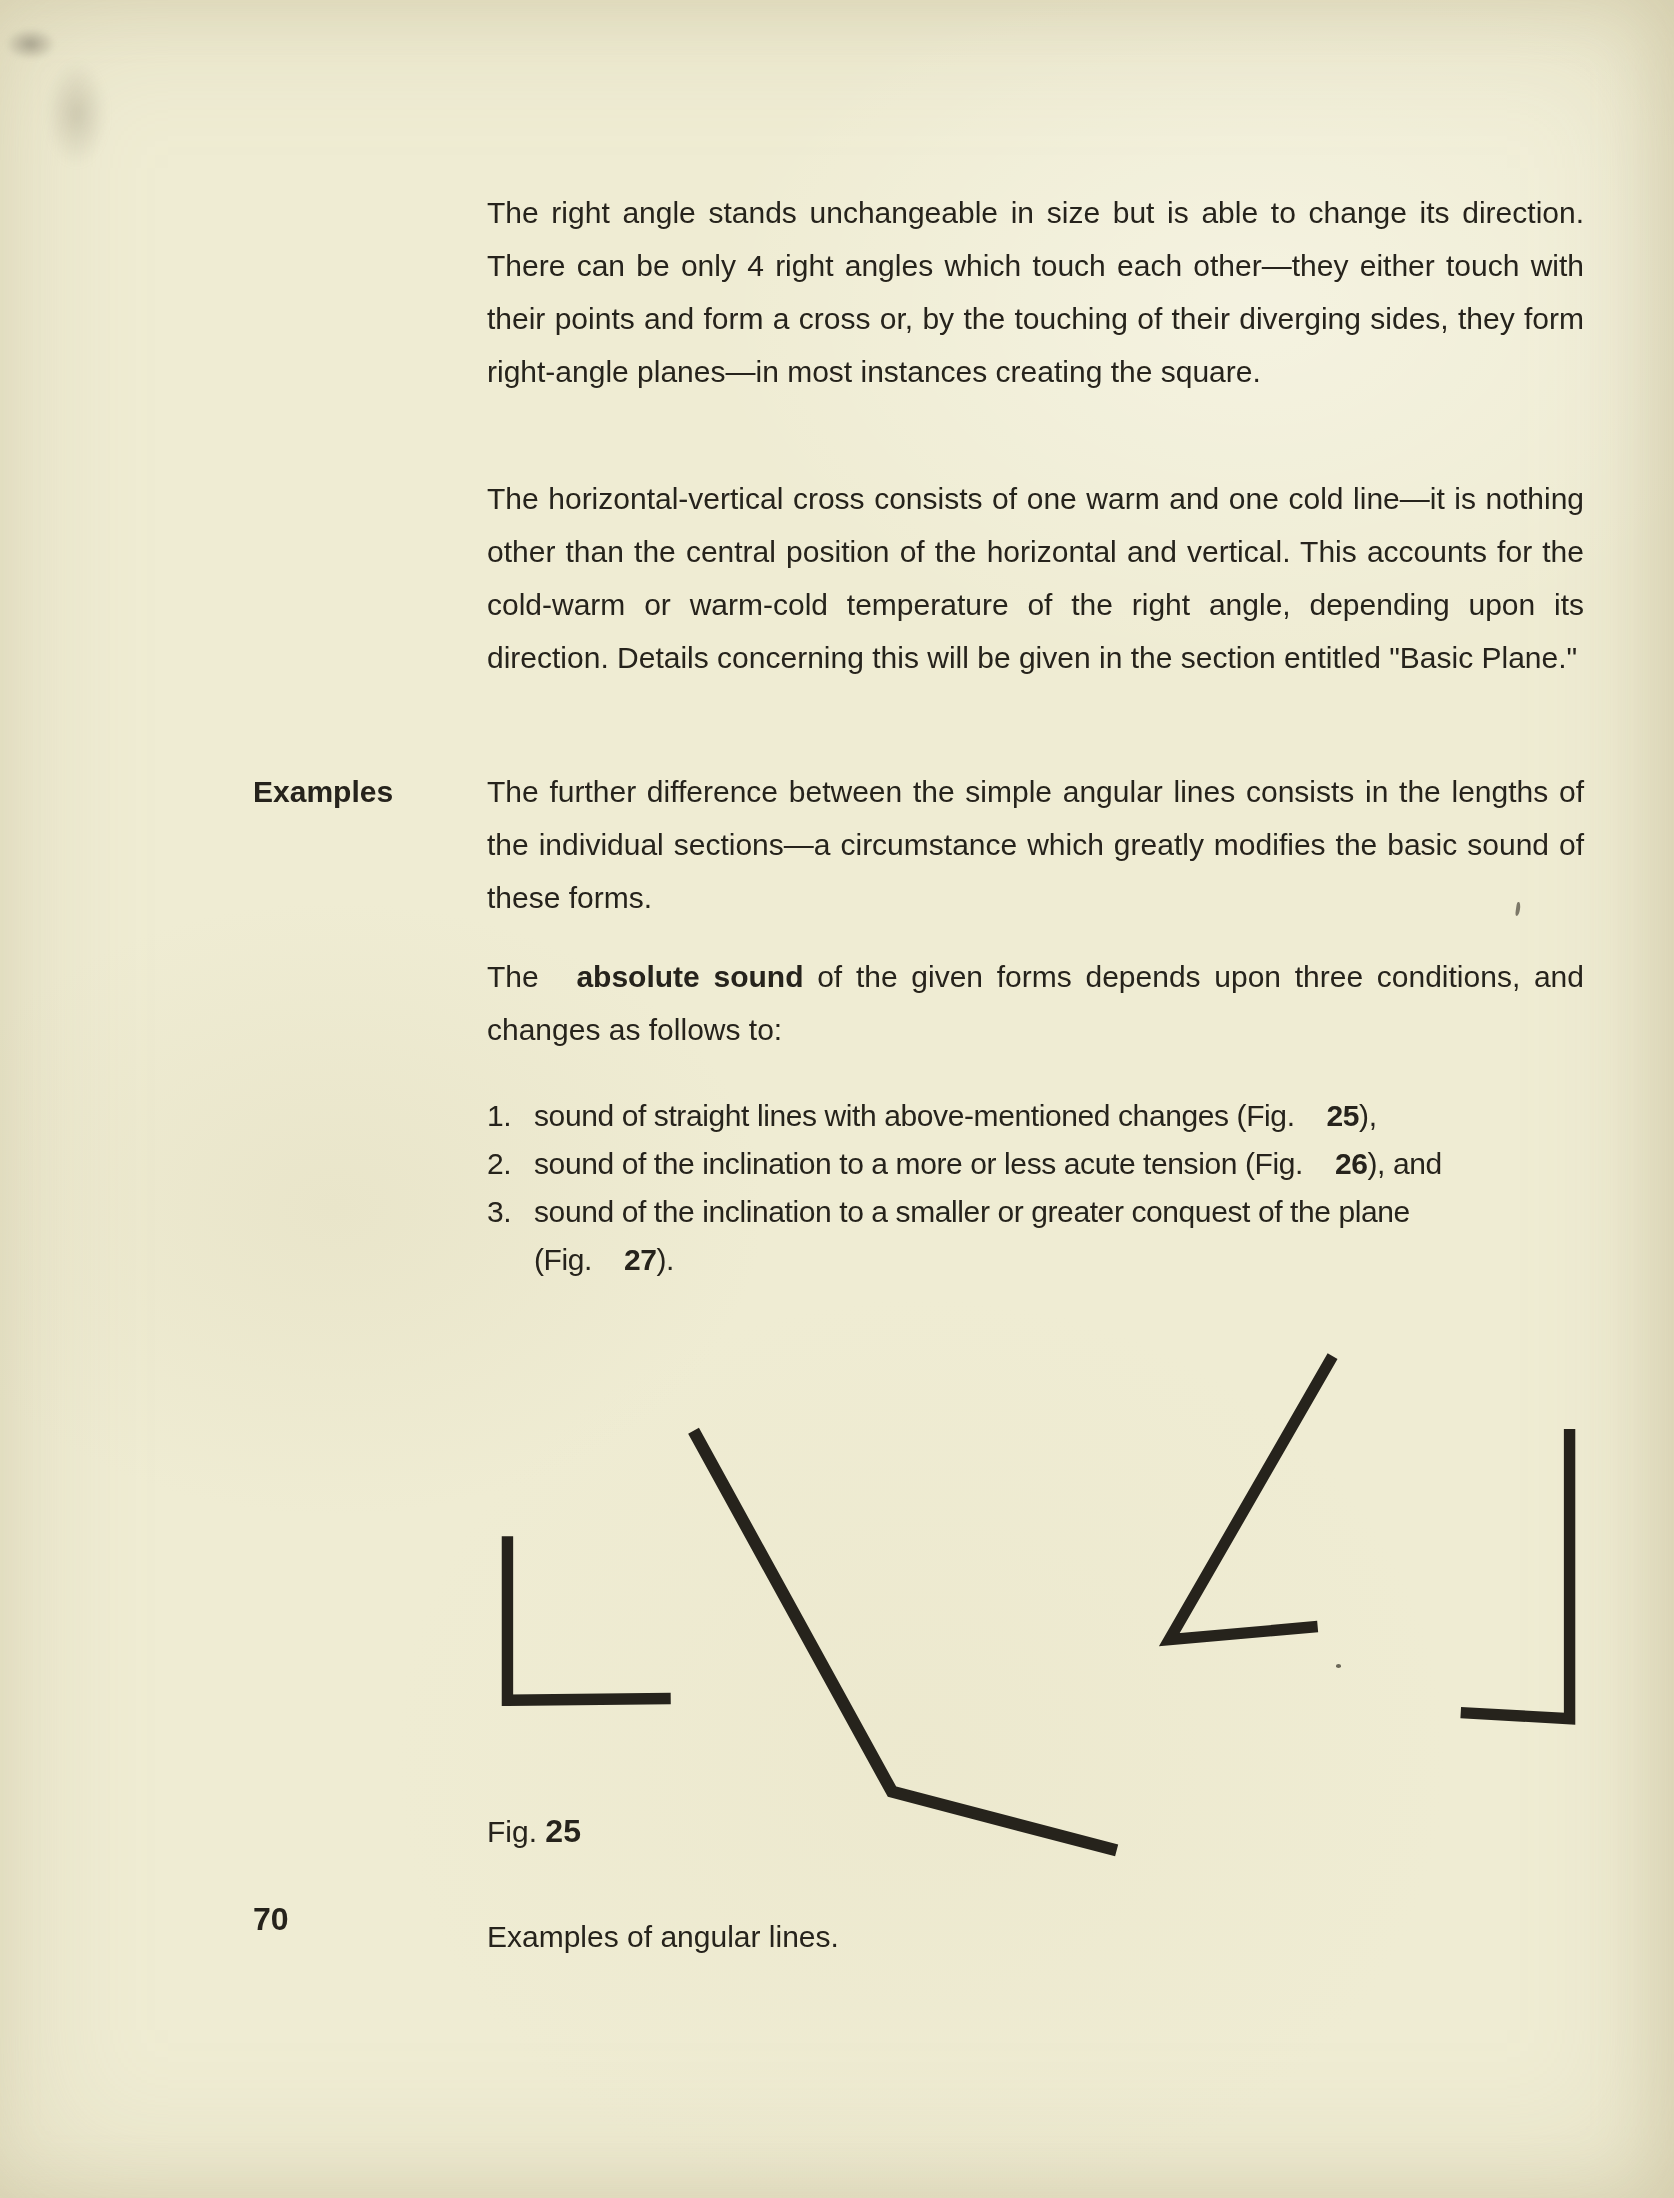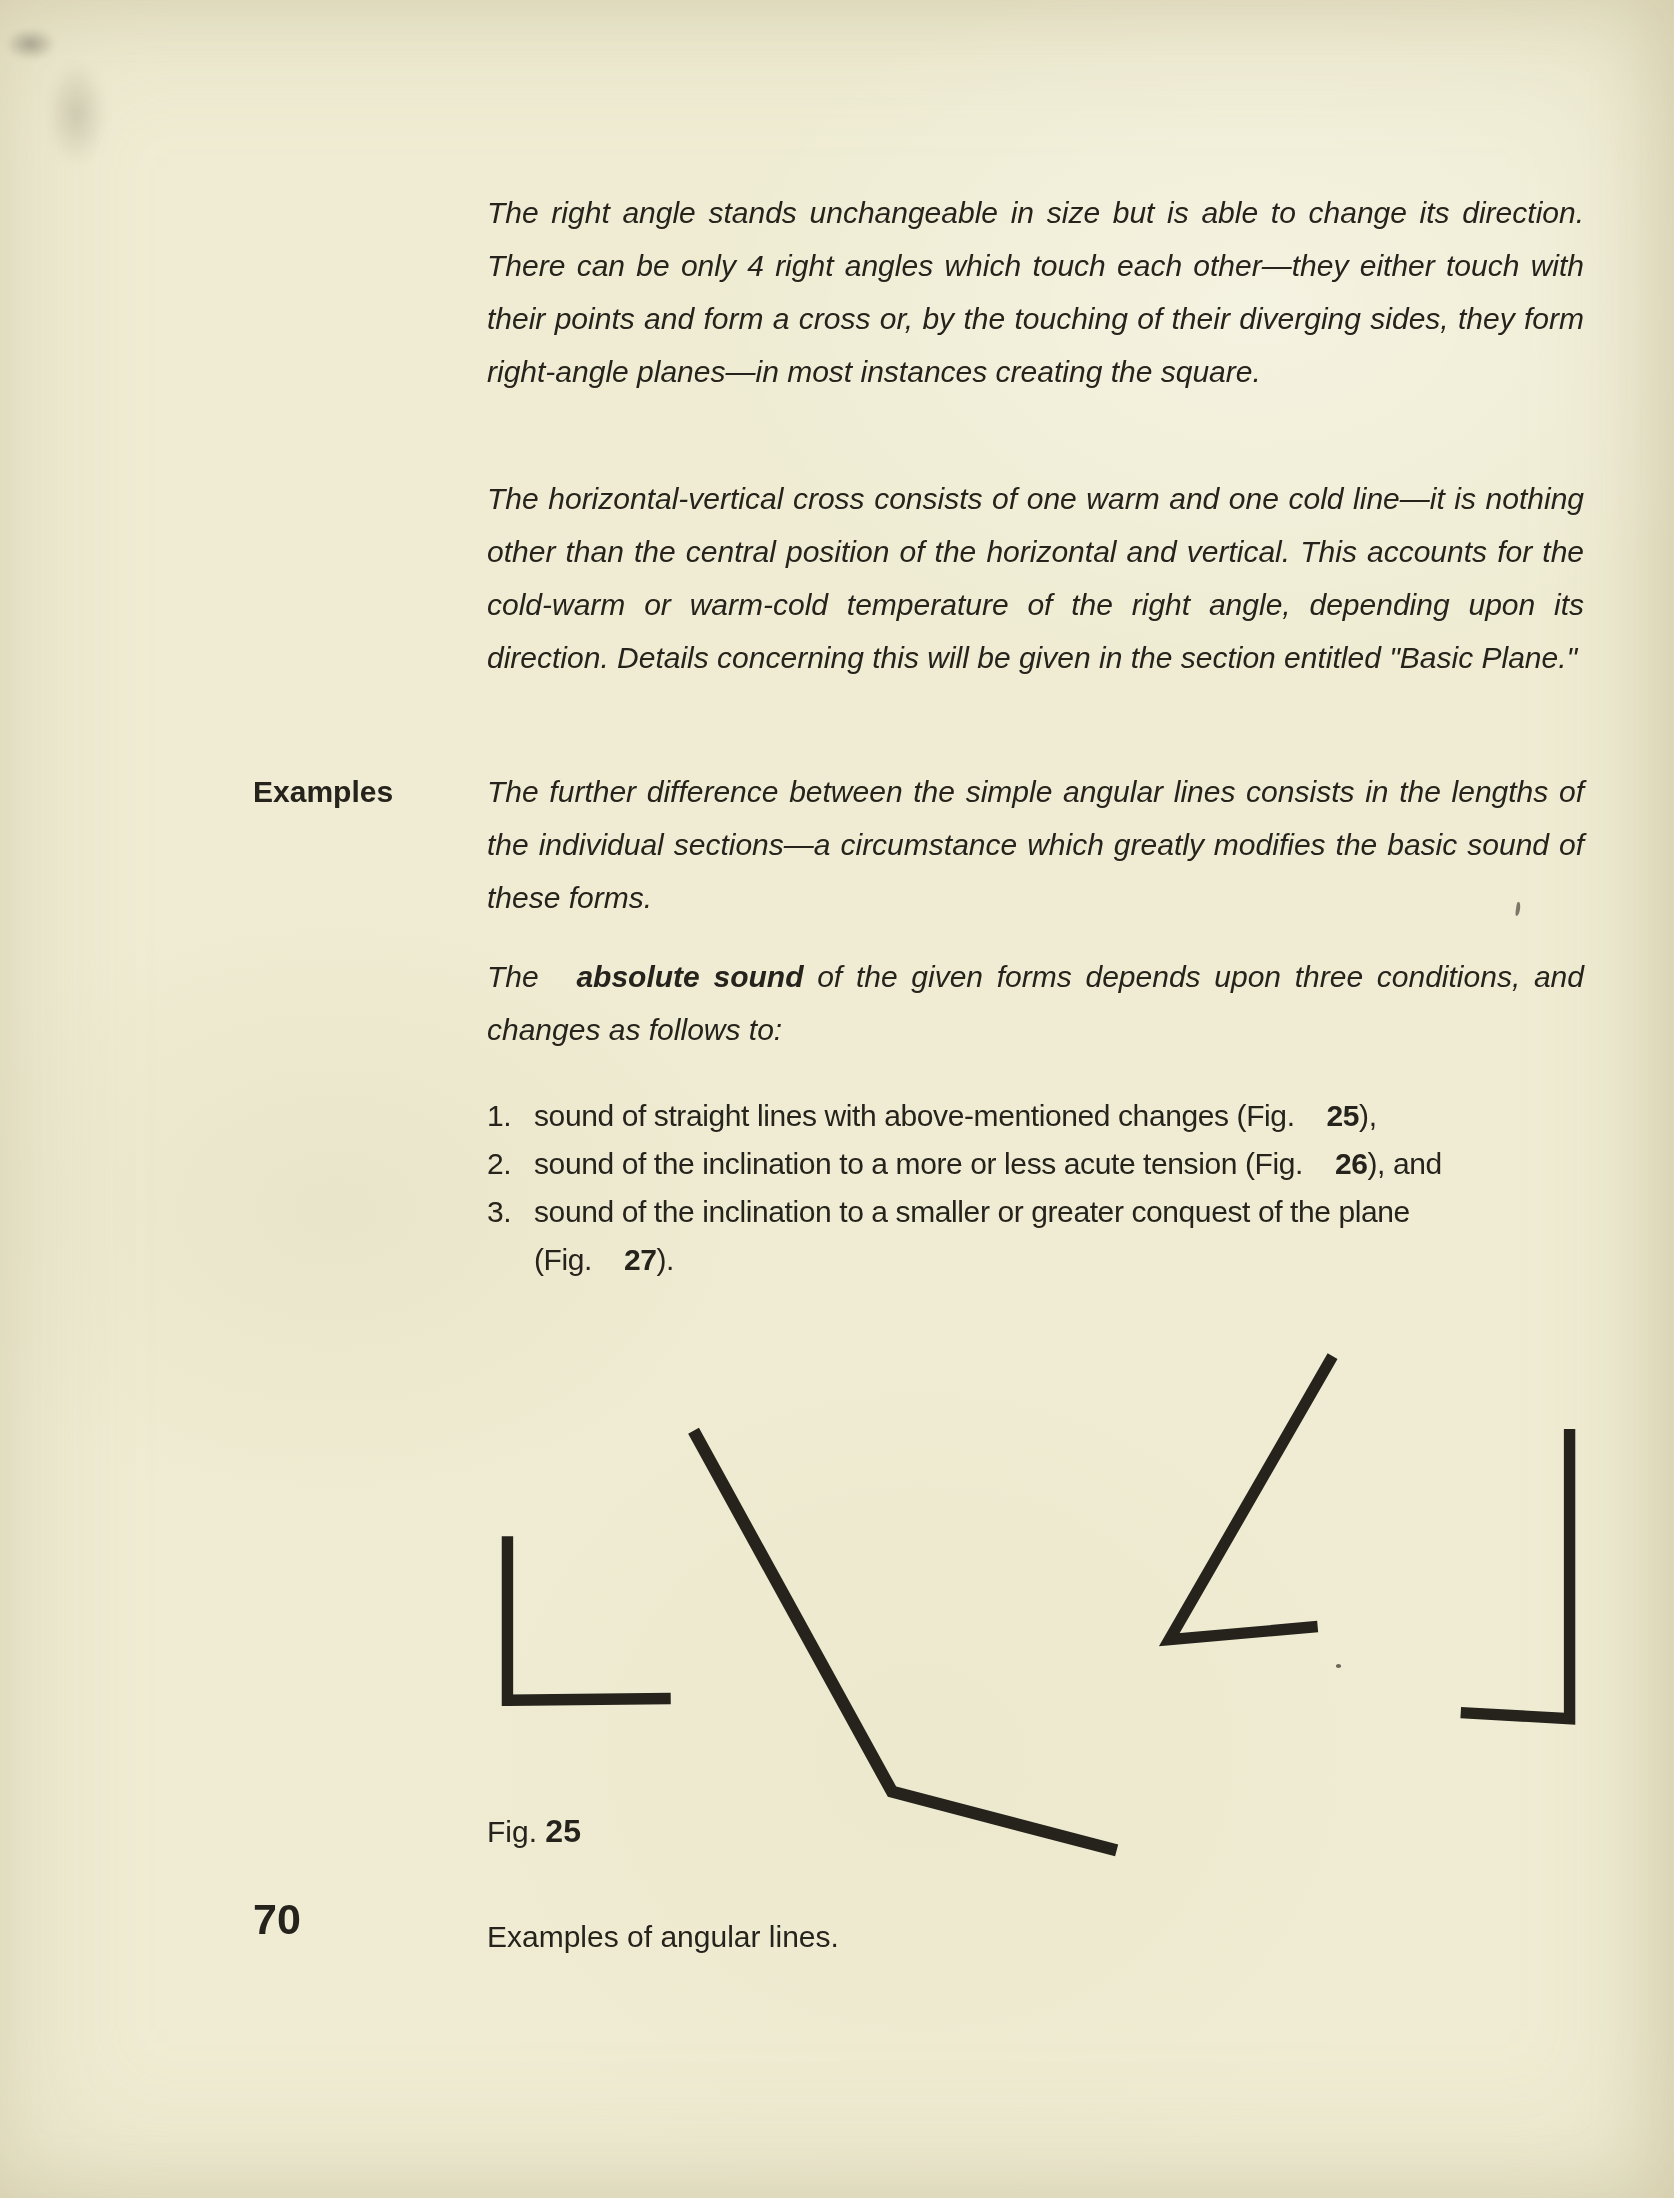--- a/index.html
+++ b/index.html
@@ -14,21 +14,20 @@
       #efecd3;
     box-shadow: inset 0 0 140px rgba(186,176,138,0.38), inset -22px 0 61px rgba(186,176,138,0.28);
     overflow:hidden;
     font-family:"Liberation Sans", sans-serif;
     color:#26231c;
   }
   .para{
     position:absolute;left:487px;width:1097px;
     font-size:30px;line-height:53px;font-weight:400;
     text-align:justify;
-    font-style:italic;
   }
   .margin-label{
     position:absolute;left:253px;width:219px;
     font-size:30px;line-height:38px;font-weight:700;
     text-align:left;
   }
   b{font-weight:700;margin-left:24px;}
   .list{
     position:absolute;left:487px;width:1119px;
     font-size:30px;line-height:48px;letter-spacing:-0.4px;
@@ -41,21 +40,21 @@
     position:absolute;left:487px;top:1812px;
     font-size:30px;line-height:38px;font-weight:400;
   }
   .caption-fig .fig-num{font-weight:700;font-size:32px;}
   .caption-text{
     position:absolute;left:487px;top:1918px;
     font-size:30px;line-height:38px;font-weight:400;
   }
   .page-number{
     position:absolute;left:253px;top:1900px;
-    font-size:43px;line-height:38px;font-weight:700;
+    font-size:32px;line-height:38px;font-weight:700;
   }
   .smudge{
     position:absolute;left:5.3px;top:28px;width:51px;height:32px;
     background:radial-gradient(ellipse at 50% 50%, rgba(120,115,100,0.55), rgba(120,115,100,0) 70%);
     filter:blur(2.6px);
   }
   .smudge2{
     position:absolute;left:46px;top:61px;width:61px;height:105px;
     background:radial-gradient(ellipse at 50% 50%, rgba(160,153,130,0.4), rgba(160,153,130,0) 70%);
     filter:blur(4.4px);

